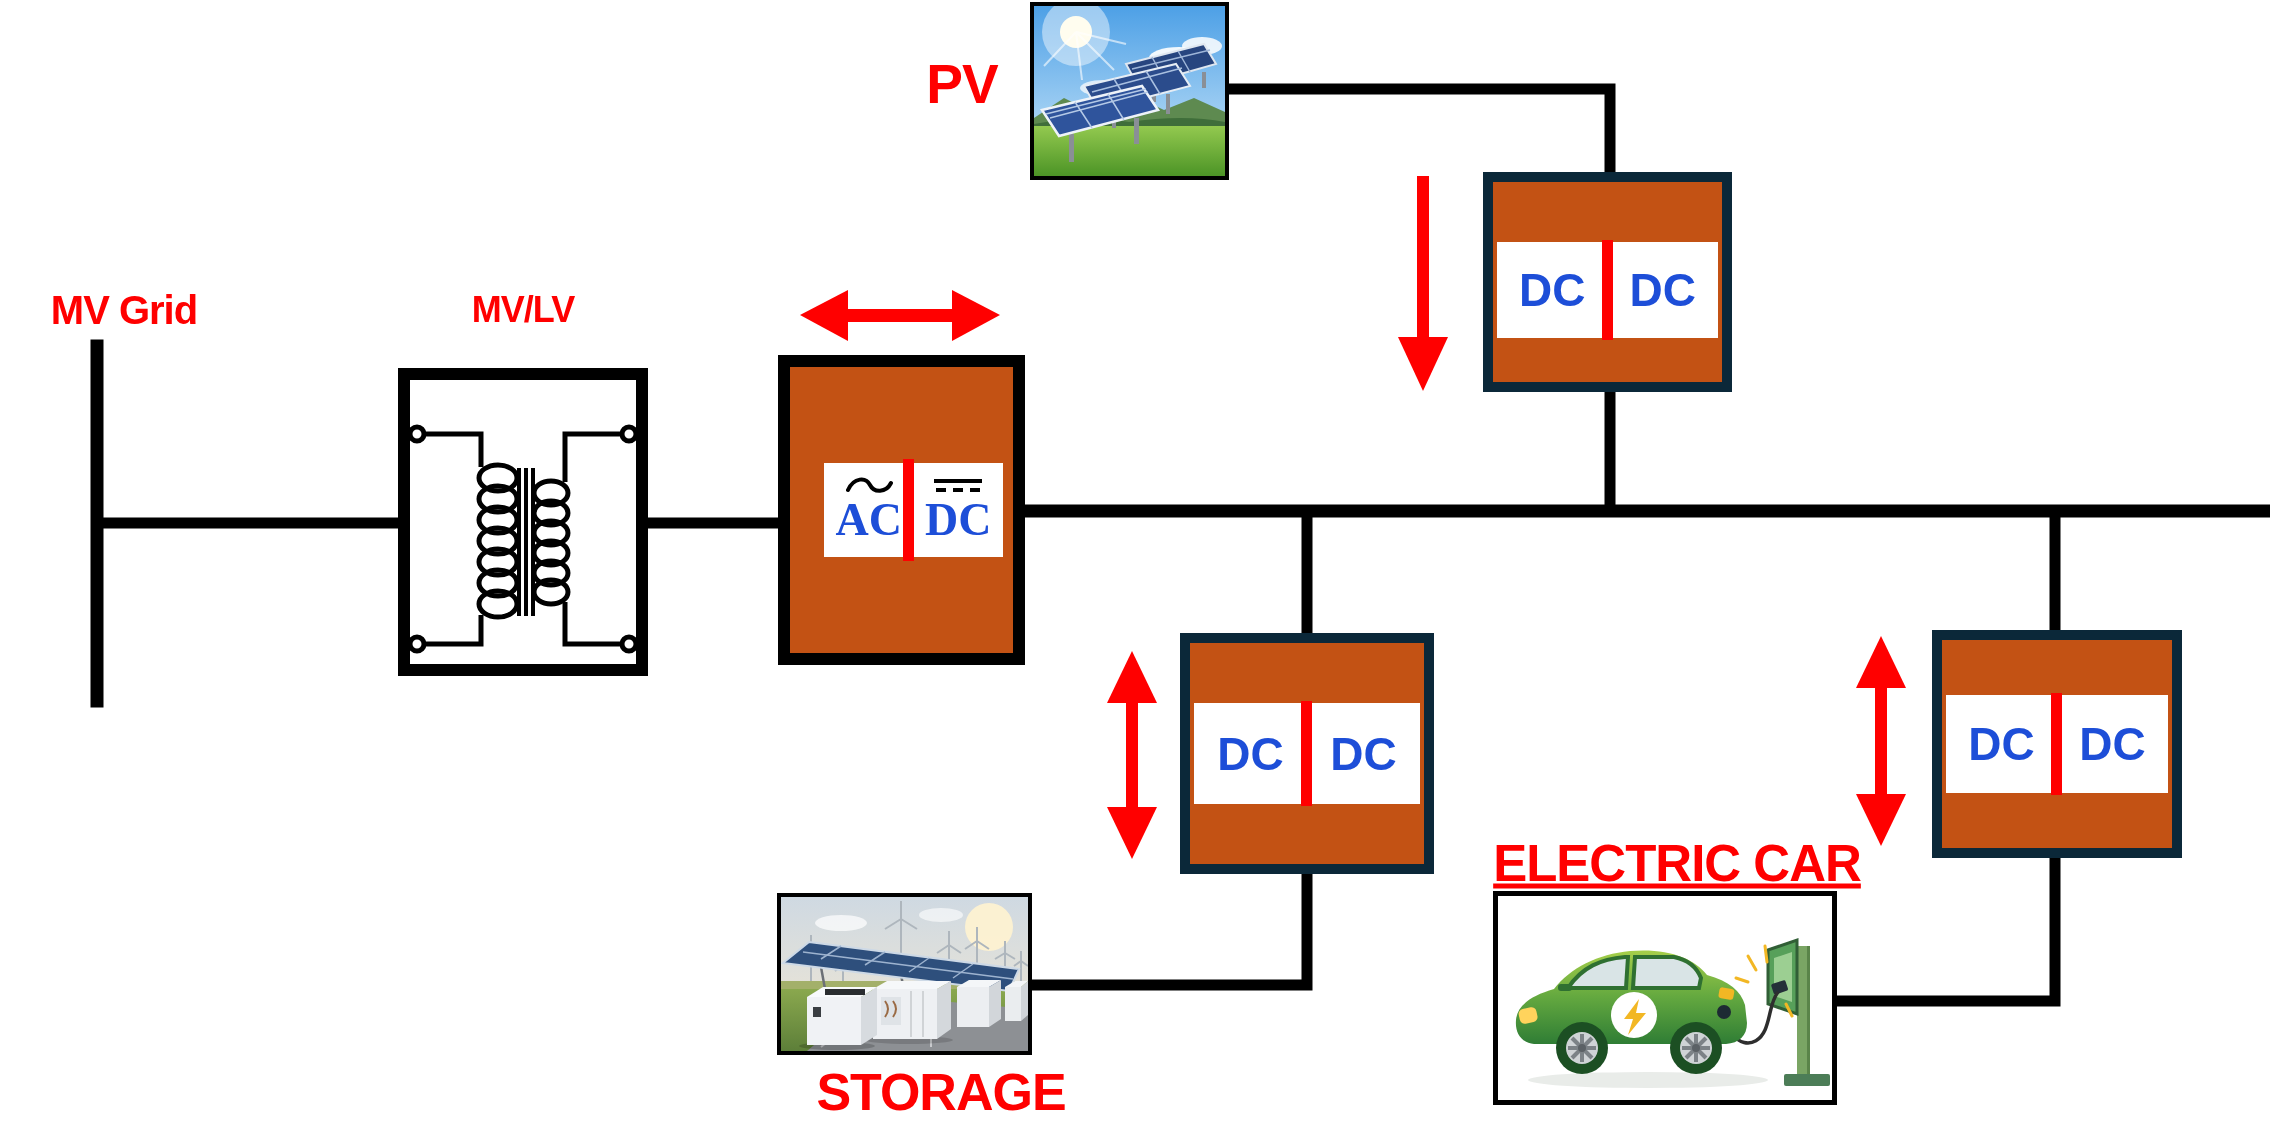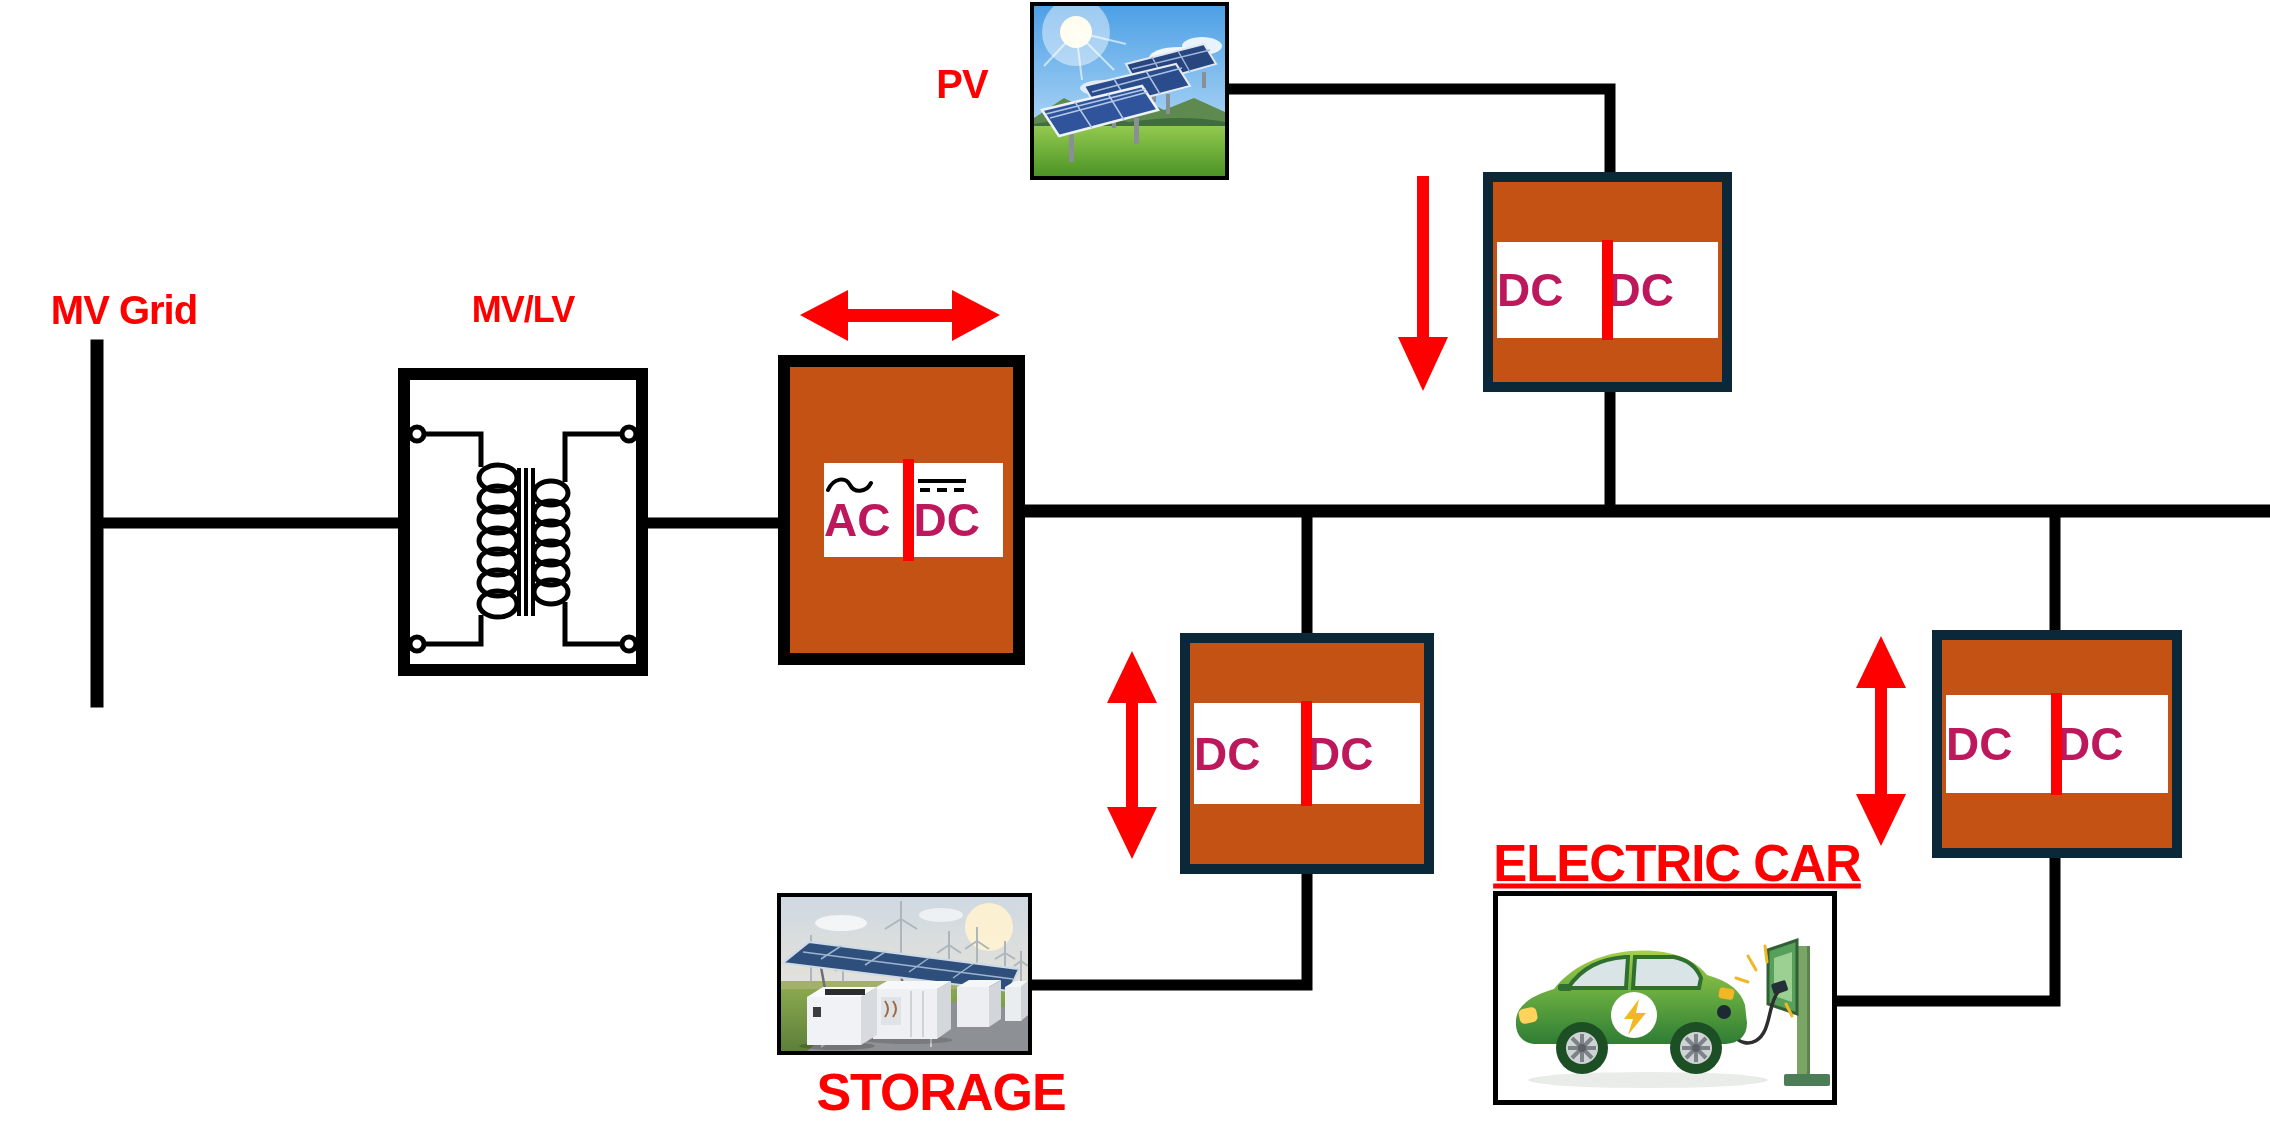--- a/index.html
+++ b/index.html
@@ -12,22 +12,22 @@
     position:absolute;color:#ff0000;font-weight:bold;white-space:nowrap;
     transform:translate(-50%,-50%);letter-spacing:-1px;line-height:1;z-index:5;
   }
   .conv-box{position:absolute;background:#c35214;box-sizing:border-box;z-index:2;}
   .acdc-border{border:12px solid #000;}
   .dcdc-border{border:10px solid #0b2839;}
   .conv-band{
     position:absolute;background:#ffffff;z-index:3;display:flex;align-items:stretch;
   }
   .conv-half{
-    flex:1 1 50%;display:flex;flex-direction:column;justify-content:center;
-    color:#be185d;font-weight:bold;line-height:1;
+    flex:1 1 50%;display:flex;flex-direction:column;align-items:center;justify-content:center;
+    color:#1d4ed8;font-weight:bold;line-height:1;
   }
   .conv-half .sym{margin-bottom:2px;}
   .conv-divider{position:absolute;background:#ff0000;z-index:4;}
   .dc-text{font-size:46px;}
   .ac-text{font-size:46px;}
   .photo{position:absolute;box-sizing:border-box;background:#fff;z-index:2;overflow:hidden;}
   .photo svg{display:block;width:100%;height:100%;}
 </style>
 </head>
 <body>
@@ -101,26 +101,26 @@
       <g>
         <rect x="1875" y="684" width="12" height="112"></rect>
         <polygon points="1881,636 1856,688 1906,688"></polygon>
         <polygon points="1881,846 1856,794 1906,794"></polygon>
       </g>
     </g>
   </svg>
 
   <div class="diagram-label" style="left:124px;top:310px;font-size:40px;">MV Grid</div>
   <div class="diagram-label" style="left:523px;top:310px;font-size:36px;">MV/LV</div>
-  <div class="diagram-label" style="left:962px;top:84px;font-size:40px;text-align:center;">PV</div>
+  <div class="diagram-label" style="left:962px;top:84px;font-size:55px;text-align:center;">PV</div>
   <div class="diagram-label" style="left:898px;top:1092px;font-size:52px;margin-left:43px;">STORAGE</div>
   <div class="diagram-label" style="left:1677px;top:863px;font-size:51px;text-decoration:underline;">ELECTRIC CAR</div>
 
   <div class="conv-box acdc-border" style="left:778px;top:355px;width:247px;height:310px;"></div>
-  <div class="conv-band" style="left:824px;top:463px;width:179px;height:94px;">
+  <div class="conv-band" style="left:824px;top:463px;width:179px;height:94px;font-family:Liberation Serif, serif;">
     <div class="conv-half ac-text">
       <svg class="sym" width="50" height="18" viewBox="0 0 50 18">
         <path d="M4 13 C10 0 22 0 26 8 C30 16 42 16 47 6" fill="none" stroke="#000" stroke-width="4" stroke-linecap="round"></path>
       </svg>
       <span>AC</span>
     </div>
     <div class="conv-half ac-text">
       <svg class="sym" width="56" height="18" viewBox="0 0 56 18">
         <line x1="4" y1="4" x2="52" y2="4" stroke="#000" stroke-width="4"></line>
         <line x1="6" y1="13" x2="16" y2="13" stroke="#000" stroke-width="4"></line>

